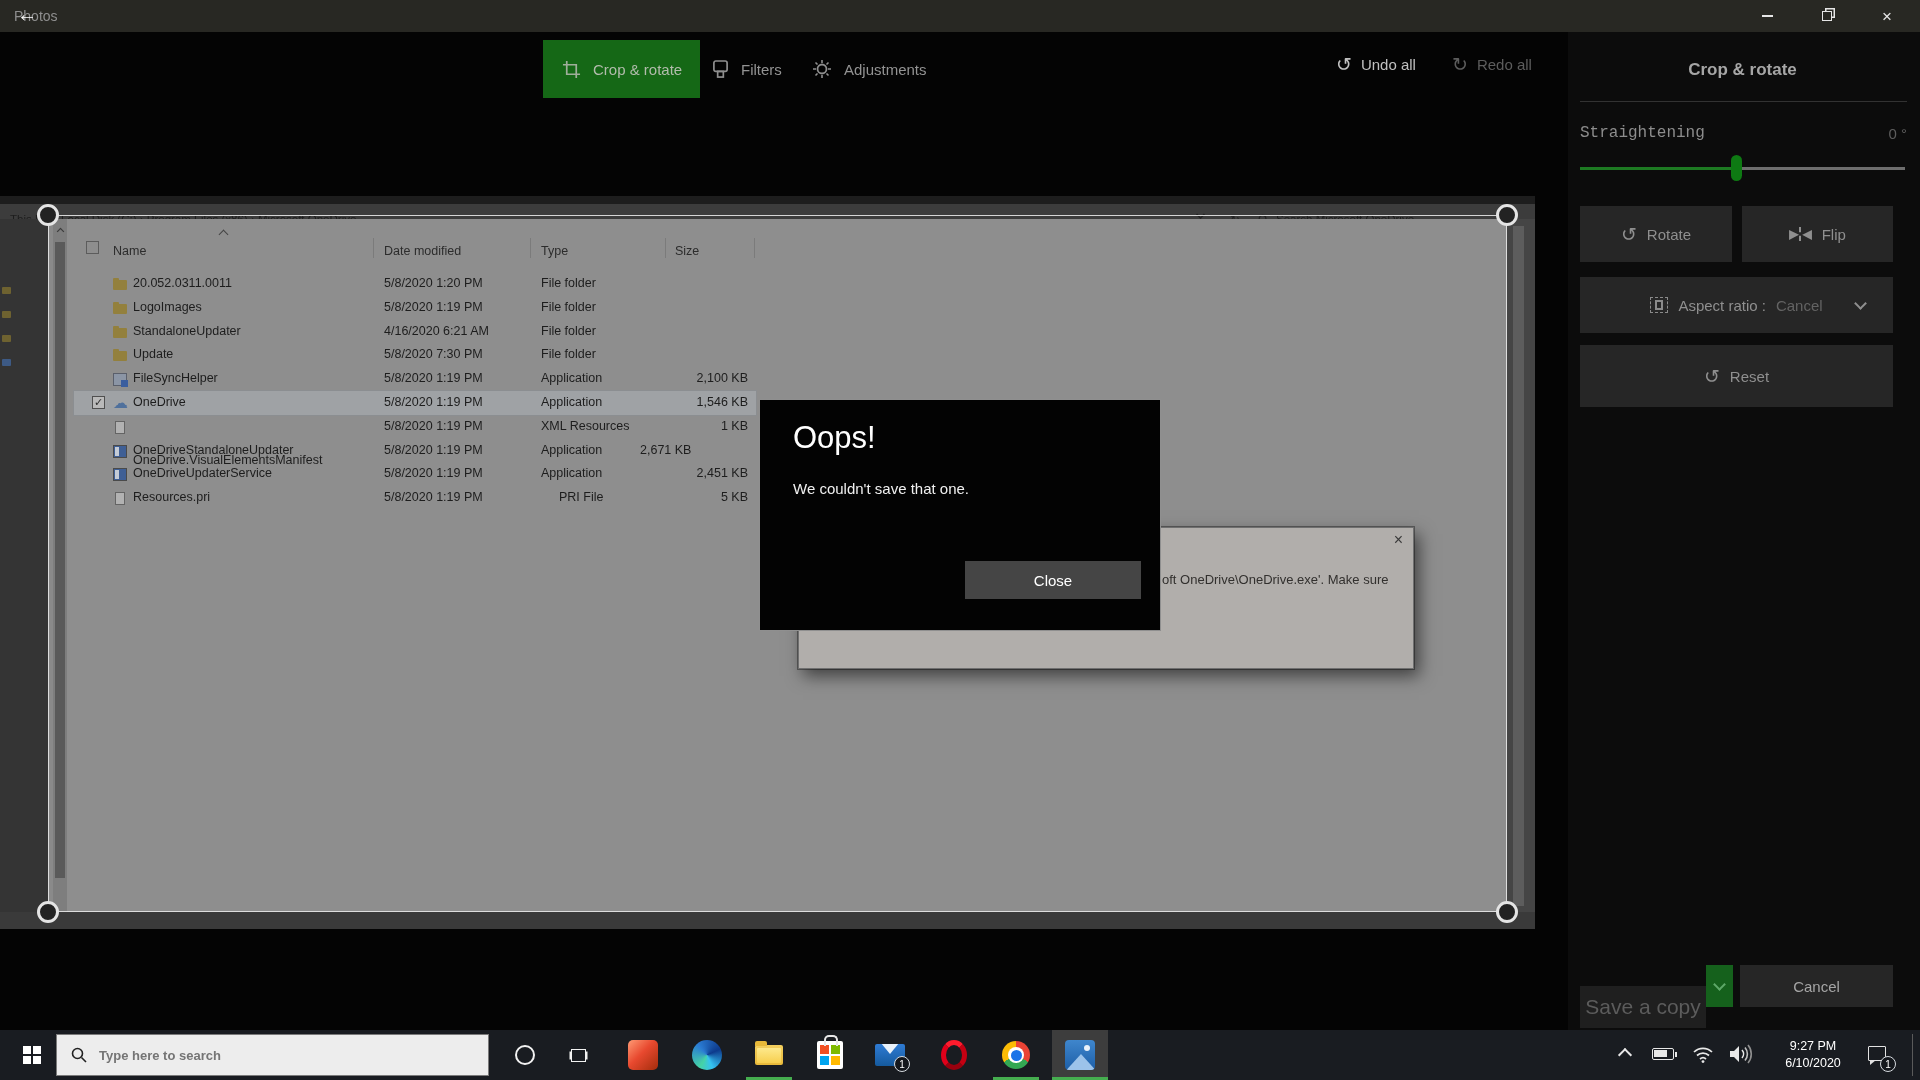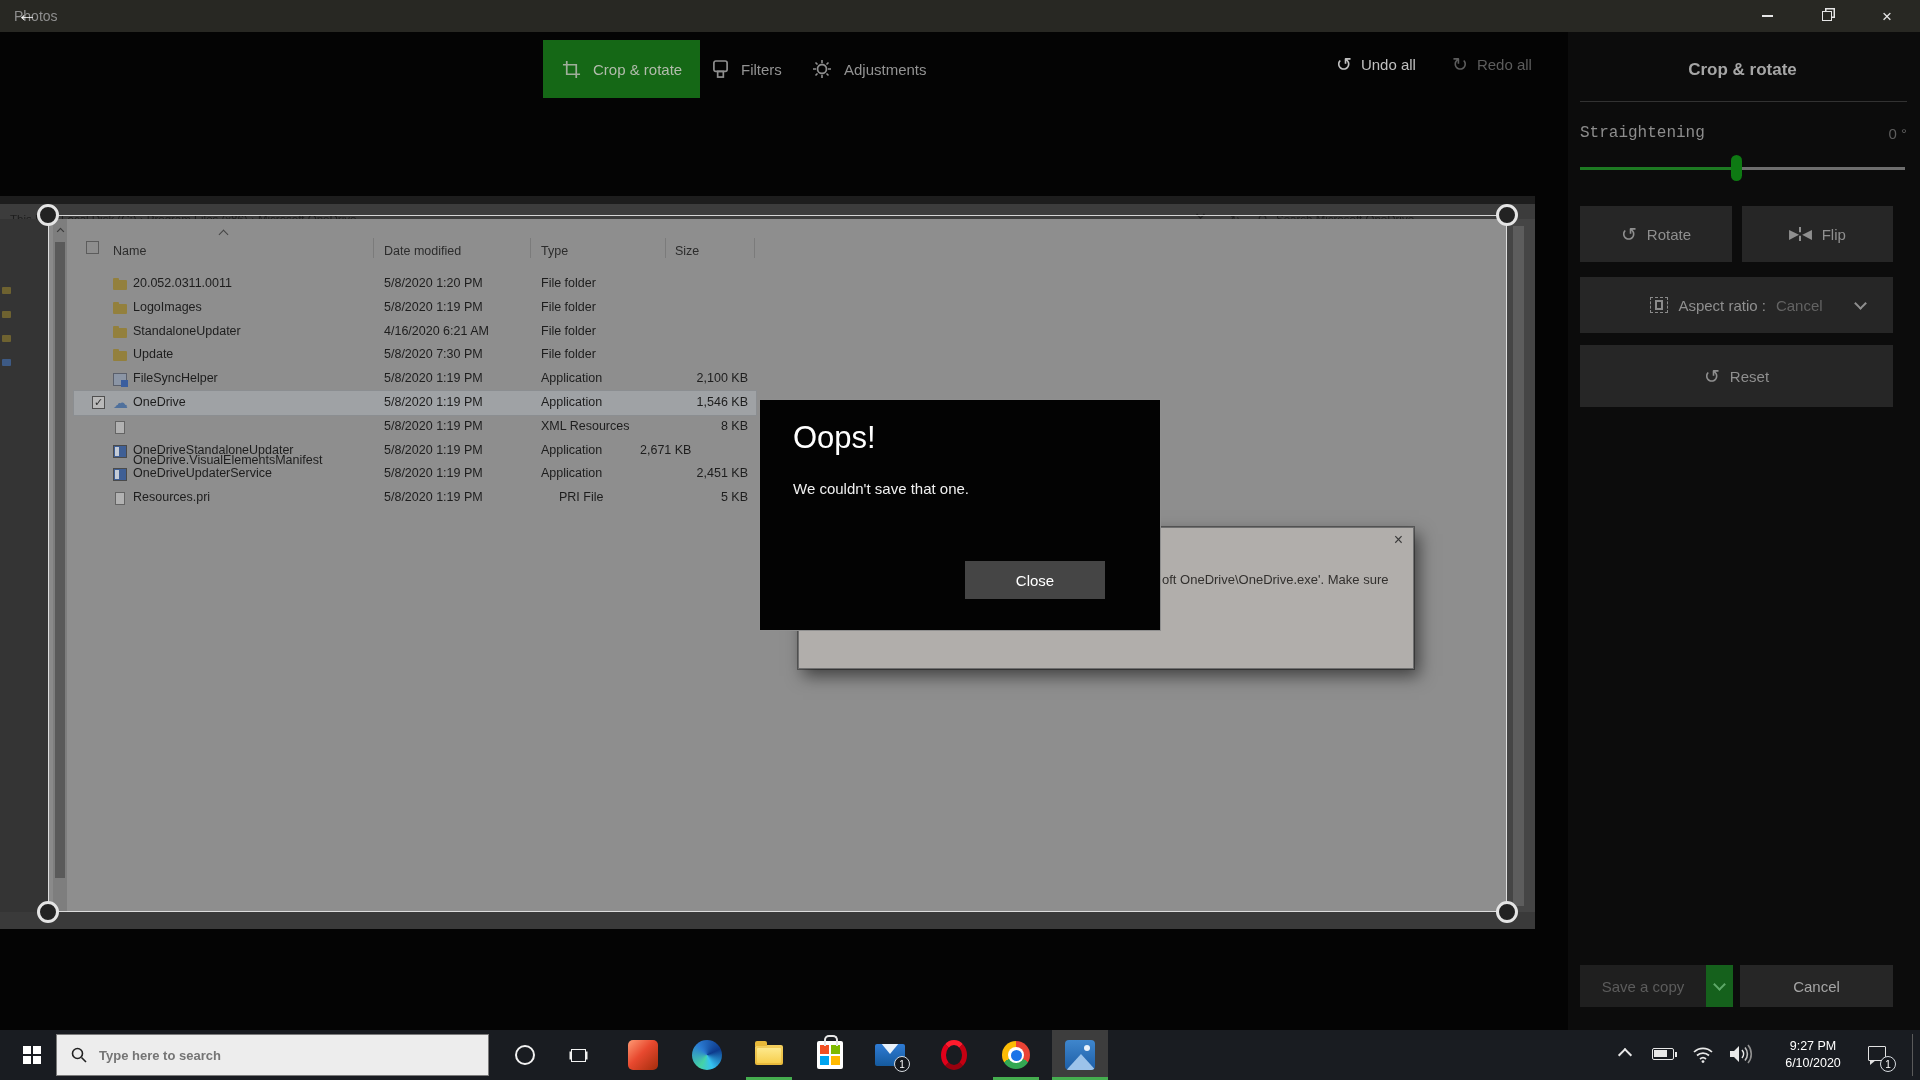--- a/index.html
+++ b/index.html
@@ -77,21 +77,21 @@
   #w32-x { right:10px; top:3px; font-size:16px; color:#3a3a3a; }
   #w32-text { left:363px; top:44px; font-size:13px; color:#32302e; }
   #w32-footer { left:0; top:103px; width:614px; height:37px; background:#bbb8b5; border-top:1px solid #a3a09d; }
   #w32-ok { left:528px; top:5px; width:74px; height:26px; background:#c6c3c0; border:2px solid #2f5d83;
             font-size:12.5px; color:#1e1e1e; display:flex; align-items:center; justify-content:center; }
 
   
   #oops { left:759px; top:399px; width:402px; height:232px; background:#030303; border:1px solid #8f8f8f; z-index:6; }
   #oops-title { left:33px; top:20px; font-size:31px; font-weight:300; color:#ffffff; }
   #oops-msg { left:33px; top:80px; font-size:15px; color:#f0f0f0; }
-  #oops-close { left:205px; top:161px; width:140px; height:38px; background:#454545; color:#fff; font-size:15px;
+  #oops-close { left:205px; top:161px; width:176px; height:38px; background:#454545; color:#fff; font-size:15px;
                 display:flex; align-items:center; justify-content:center; }
 
   
   #panel { left:1568px; top:32px; width:352px; height:998px; background:#0c0c0c; }
   #panel-title { left:12px; top:28px; width:325px; text-align:center; font-size:17px; font-weight:bold; color:#a6a6a6; }
   #panel-div { left:12px; top:69px; width:327px; height:1px; background:#323232; }
   #straight-label { left:12px; top:92px; font-size:16px; color:#8d8d8d;font-family:Liberation Mono, monospace; }
   #straight-val { left:12px; top:93px; width:327px; text-align:right; font-size:15px; color:#5e5e5e; }
   #slider { left:12px; top:133px; width:325px; height:6px; }
   #slider-left { left:0; top:2px; width:157px; height:3px; background:#1d7a22; }
@@ -102,21 +102,21 @@
   #btn-flip { left:174px; top:174px; width:151px; height:56px; }
   #btn-aspect { left:12px; top:245px; width:313px; height:56px; }
   #btn-reset { left:12px; top:313px; width:313px; height:62px; }
   #aspect-val { color:#636363; }
   .chev { width:9px; height:9px; border-right:2px solid #8f8f8f; border-bottom:2px solid #8f8f8f; transform:rotate(45deg); margin-top:-4px; }
   #aspect-chev { position:absolute; right:28px; }
   .aspect-ic { width:18px; height:16px; border:1.5px dashed #8a8a8a; display:flex; align-items:center; justify-content:center; }
   .aspect-ic span { display:block; width:8px; height:10px; border:2px solid #8a8a8a; }
   .flip-ic { display:flex; align-items:center; font-size:12px; color:#8f8f8f; }
   .flip-ic i { display:block; width:0; height:14px; border-left:2px dashed #8f8f8f; margin:0 1px; }
-  #btn-save { left:12px; top:933px; width:126px; height:42px; background:#1f1f1f; color:#5c5c5c; font-size:15px;
+  #btn-save { left:12px; top:954px; width:126px; height:42px; background:#1f1f1f; color:#5c5c5c; font-size:21px;
               display:flex; align-items:center; justify-content:center; }
   #btn-save-more { left:138px; top:933px; width:27px; height:42px; background:#15611c; display:flex; align-items:center; justify-content:center; }
   #btn-save-more .chev { border-color:#5ea868; }
   #btn-cancel { left:172px; top:933px; width:153px; height:42px; background:#262626; color:#a5a5a5; font-size:15px;
                 display:flex; align-items:center; justify-content:center; }
 
   
   #taskbar { left:0; top:1030px; width:1920px; height:50px; background:#191c21; z-index:9; }
   #start { left:10px; top:0; width:44px; height:50px; display:flex; align-items:center; justify-content:center; }
   #start .grid { display:grid; grid-template-columns:8px 8px; grid-template-rows:8px 8px; gap:2px; }
@@ -307,21 +307,21 @@
           <span class="fcell" style="left: 66px;">OneDrive</span>
           <span class="fcell" style="left: 317px;">5/8/2020 1:19 PM</span>
           <span class="fcell" style="left: 474px;">Application</span>
           <span class="fcell" style="left: 573px; width: 108px; text-align: right;">1,546 KB</span>
         </div>
         <div class="abs frow" style="top: 218.8px;">
           <span class="fic ic-doc"></span>
           <span class="fcell" style="left: 66px; margin-top: 34px;">OneDrive.VisualElementsManifest</span>
           <span class="fcell" style="left: 317px;">5/8/2020 1:19 PM</span>
           <span class="fcell" style="left: 474px;">XML Resources</span>
-          <span class="fcell" style="left: 573px; width: 108px; text-align: right;">8 KB</span>
+          <span class="fcell" style="left: 573px; width: 108px; text-align: right;">1 KB</span>
         </div>
         <div class="abs frow" style="top: 242.6px;">
           <span class="fic ic-app2"></span>
           <span class="fcell" style="left: 66px;">OneDriveStandaloneUpdater</span>
           <span class="fcell" style="left: 317px;">5/8/2020 1:19 PM</span>
           <span class="fcell" style="left: 474px;">Application</span>
           <span class="fcell" style="left: 573px; width: 108px; text-align: left;">2,671 KB</span>
         </div>
         <div class="abs frow" style="top: 266.4px;">
           <span class="fic ic-app2"></span>

